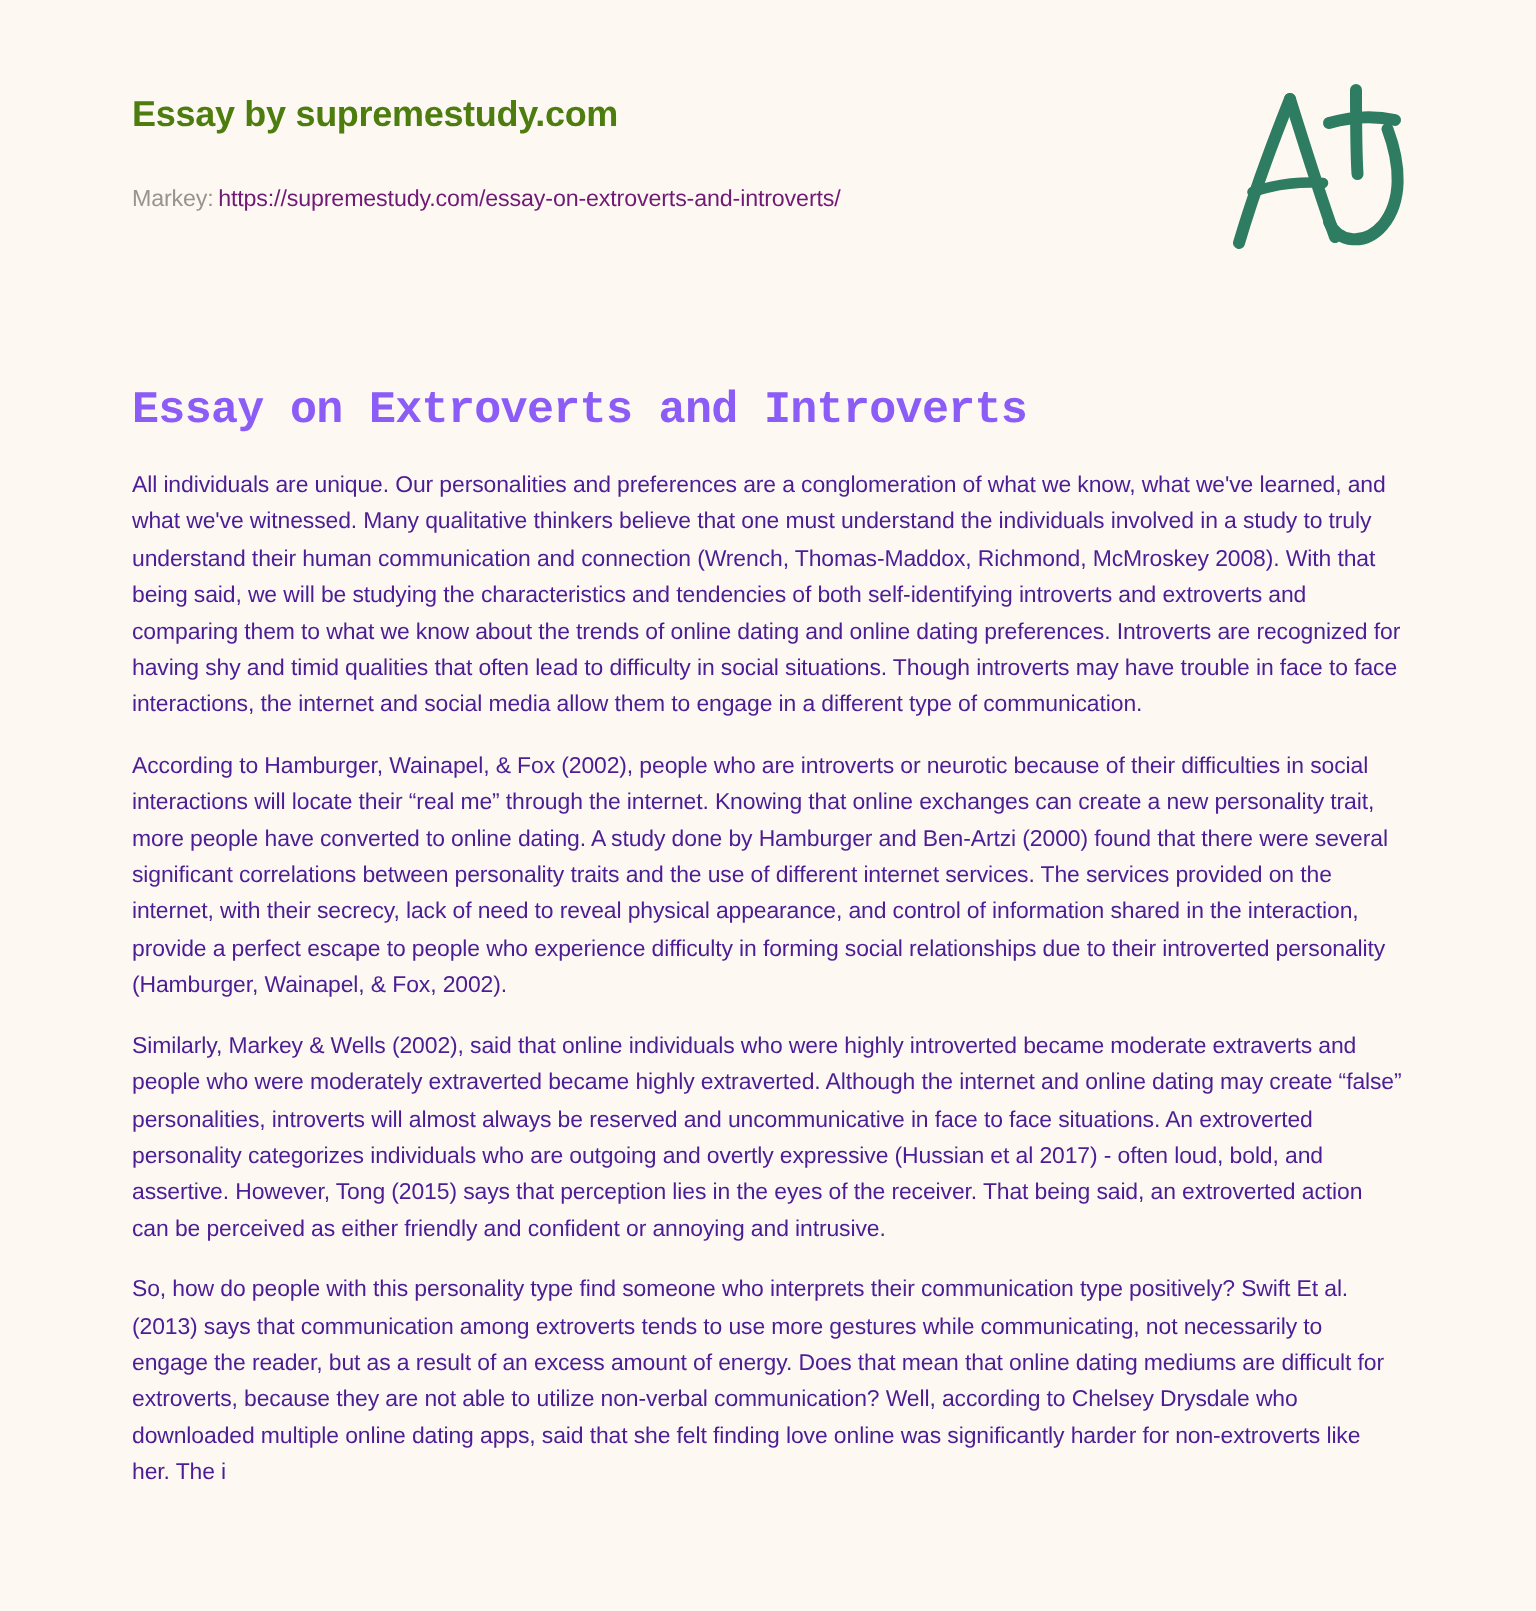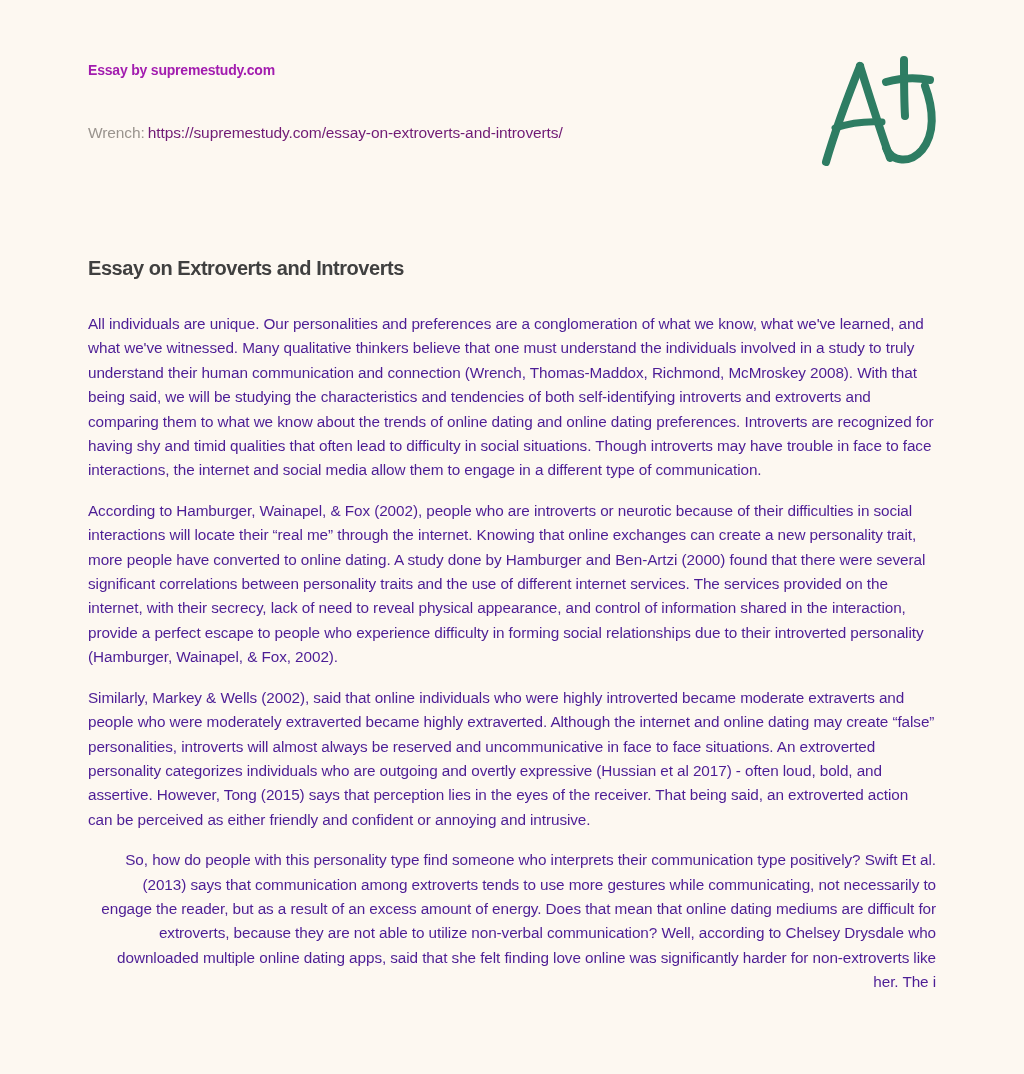--- a/index.html
+++ b/index.html
@@ -25,23 +25,23 @@
 
   
   .header {
     position: absolute;
     left: 88px;
     top: 62px;
     width: 860px;
   }
   .brand-line {
     font-family: "Liberation Sans", sans-serif;
-    font-size: 14px;
+    font-size: 24px;
     font-weight: 700;
-    color: #a21caf;
+    color: #4d7c0f;
     letter-spacing: -0.2px;
     line-height: 1.25;
     margin: 0;
     white-space: nowrap;
   }
   .source-line {
     margin: 0;
     position: absolute;
     top: 62px;
     left: 0;
@@ -69,24 +69,24 @@
     height: 125px;
   }
   .logo-wrap svg { display: block; }
 
   
   .article-title {
     position: absolute;
     left: 88px;
     top: 256px;
     margin: 0;
-    font-family: Liberation Sans, sans-serif;
-    font-size: 20px;
+    font-family: Liberation Mono, monospace;
+    font-size: 30px;
     font-weight: 700;
-    color: #404040;
+    color: #8b5cf6;
     letter-spacing: -0.45px;
     line-height: 1.2;
     white-space: nowrap;
   }
 
   
   .article-body {
     position: absolute;
     left: 88px;
     top: 312px;
@@ -96,32 +96,31 @@
     margin: 0 0 16px 0;
     font-family: "Liberation Sans", sans-serif;
     font-size: 15.3px;
     line-height: 24.4px;
     color: #4c1d95;
     text-align: left;
     letter-spacing: -0.08px;
   }
   .article-body p:last-child {
     margin-bottom: 0;
-    text-align: right;
   }
 </style>
 </head>
 <body>
 
 <div class="page">
 
   <div class="header">
     <p class="brand-line">Essay by supremestudy.com</p>
     <p class="source-line">
-      <span class="source-label">Wrench:</span><a class="source-url" href="#">https://supremestudy.com/essay-on-extroverts-and-introverts/</a>
+      <span class="source-label">Markey:</span><a class="source-url" href="#">https://supremestudy.com/essay-on-extroverts-and-introverts/</a>
     </p>
   </div>
 
   <div class="logo-wrap">
     <svg width="140" height="125" viewBox="0 0 140 125" xmlns="http://www.w3.org/2000/svg">
       <g fill="none" stroke="#2e7d63" stroke-linecap="round" stroke-linejoin="round">
 
         <path d="M48 14 C 36 44, 24 76, 14 110" stroke-width="8"></path>
 
         <path d="M48 14 C 58 46, 68 78, 78 106" stroke-width="8"></path>

